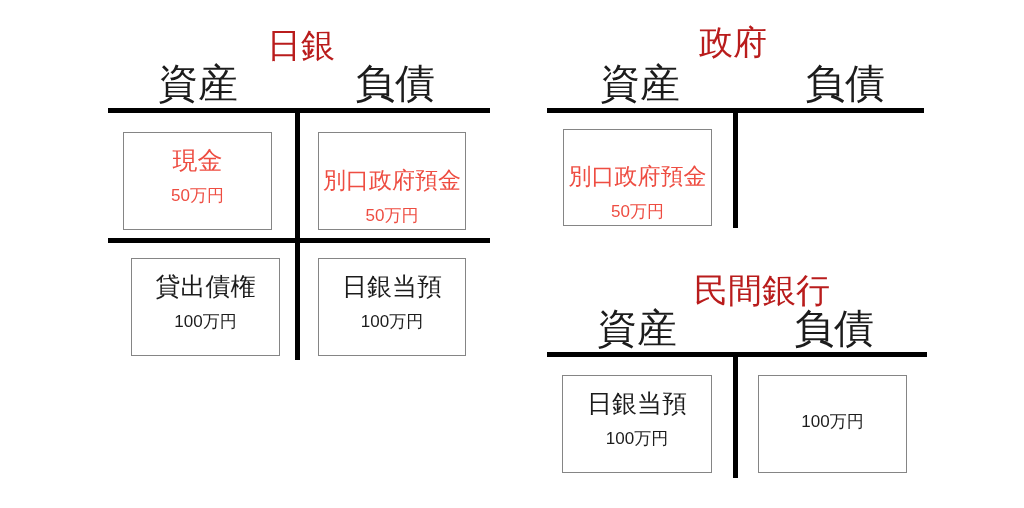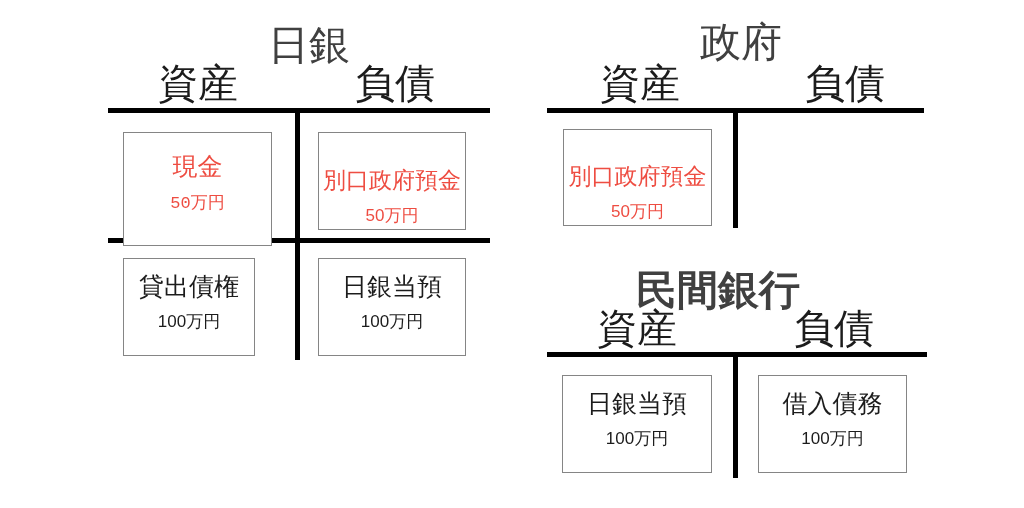--- a/index.html
+++ b/index.html
@@ -12,25 +12,24 @@
     position: relative;
     width: 1024px;
     height: 508px;
     background: #ffffff;
     overflow: hidden;
     color: #1c1c1c;
   }
   .t-title {
     position: absolute;
     transform: translateX(-50%);
-    font-size: 41px;
+    font-size: 34px;
     line-height: 36px;
     white-space: nowrap;
-    color: #404040;
-    margin-left: 8px;
+    color: #b91c1c;
   }
   .col-head {
     position: absolute;
     transform: translateX(-50%);
     font-size: 40px;
     line-height: 34px;
     white-space: nowrap;
     color: #1c1c1c;
   }
   .hline {
@@ -81,31 +80,31 @@
 
   <section>
     <div class="t-title" style="left:301px; top:27px;">日銀</div>
     <div class="col-head" style="left:198px; top:66px;">資産</div>
     <div class="col-head" style="left:395px; top:66px;">負債</div>
 
     <div class="hline" style="left:108px; top:108px; width:382px;"></div>
     <div class="vline" style="left:295px; top:108px; height:252px;"></div>
     <div class="hline" style="left:108px; top:238px; width:382px;"></div>
 
-    <div class="entry-box red" style="left:123px; top:132px; width:149px; height:114px;font-family:Liberation Mono, monospace;">
+    <div class="entry-box red" style="left:123px; top:132px; width:149px; height:98px;">
       <div class="entry-label">現金</div>
       <div class="entry-amount">50万円</div>
     </div>
 
     <div class="entry-box red long" style="left:318px; top:132px; width:148px; height:98px;">
       <div class="entry-label">別口政府預金</div>
       <div class="entry-amount">50万円</div>
     </div>
 
-    <div class="entry-box" style="left:123px; top:258px; width:132px; height:98px;">
+    <div class="entry-box" style="left:131px; top:258px; width:149px; height:98px;">
       <div class="entry-label">貸出債権</div>
       <div class="entry-amount">100万円</div>
     </div>
 
     <div class="entry-box" style="left:318px; top:258px; width:148px; height:98px;">
       <div class="entry-label">日銀当預</div>
       <div class="entry-amount">100万円</div>
     </div>
   </section>
 
@@ -117,31 +116,30 @@
     <div class="hline" style="left:547px; top:108px; width:377px;"></div>
     <div class="vline" style="left:733px; top:108px; height:120px;"></div>
 
     <div class="entry-box red long" style="left:563px; top:129px; width:149px; height:97px;">
       <div class="entry-label">別口政府預金</div>
       <div class="entry-amount">50万円</div>
     </div>
   </section>
 
   <section>
-    <div class="t-title" style="left:710px; top:272px;font-weight:bold;">民間銀行</div>
+    <div class="t-title" style="left:762px; top:272px;">民間銀行</div>
     <div class="col-head" style="left:637px; top:311px;">資産</div>
     <div class="col-head" style="left:834px; top:311px;">負債</div>
 
     <div class="hline" style="left:547px; top:352px; width:380px;"></div>
     <div class="vline" style="left:733px; top:352px; height:126px;"></div>
 
     <div class="entry-box" style="left:562px; top:375px; width:150px; height:98px;">
       <div class="entry-label">日銀当預</div>
       <div class="entry-amount">100万円</div>
     </div>
 
     <div class="entry-box" style="left:758px; top:375px; width:149px; height:98px;">
-      <div class="entry-label">借入債務</div>
       <div class="entry-amount">100万円</div>
     </div>
   </section>
 
 </div>
 
 </body></html>

